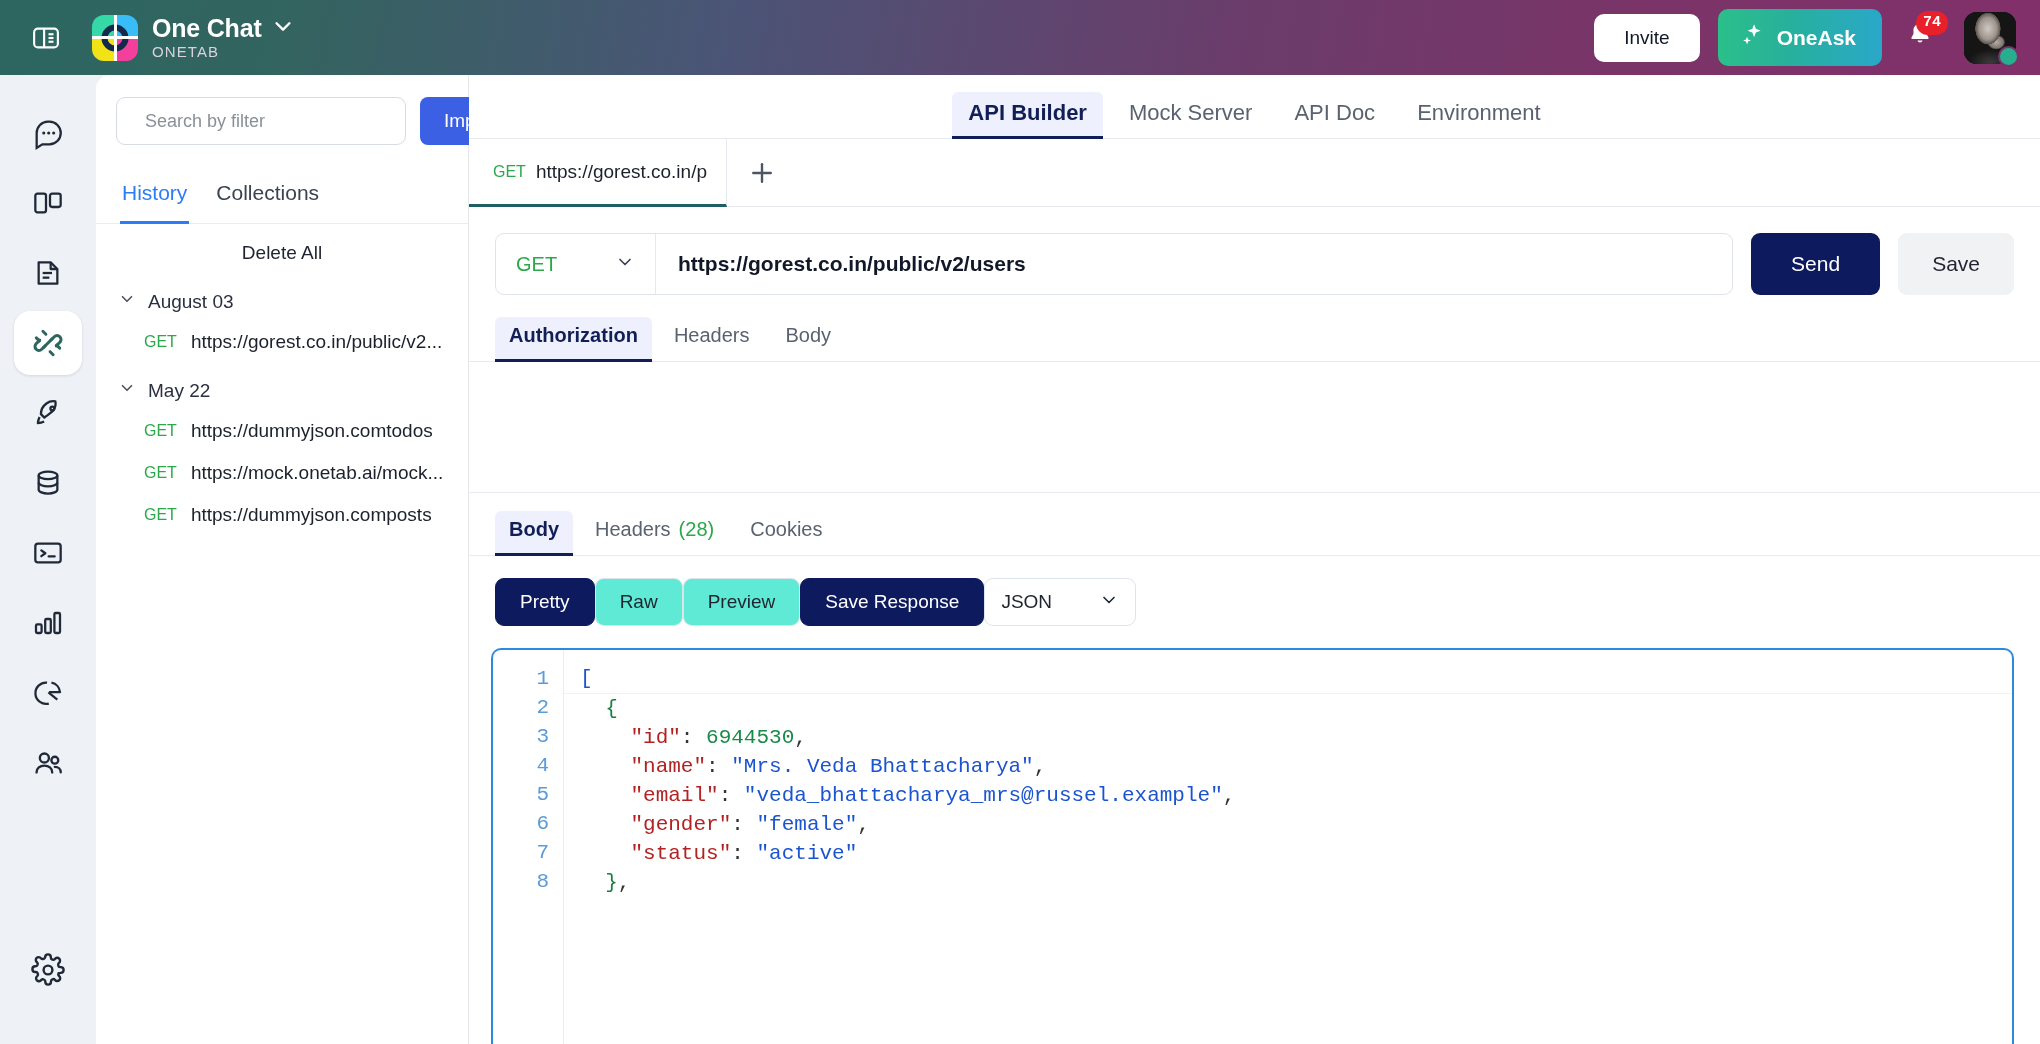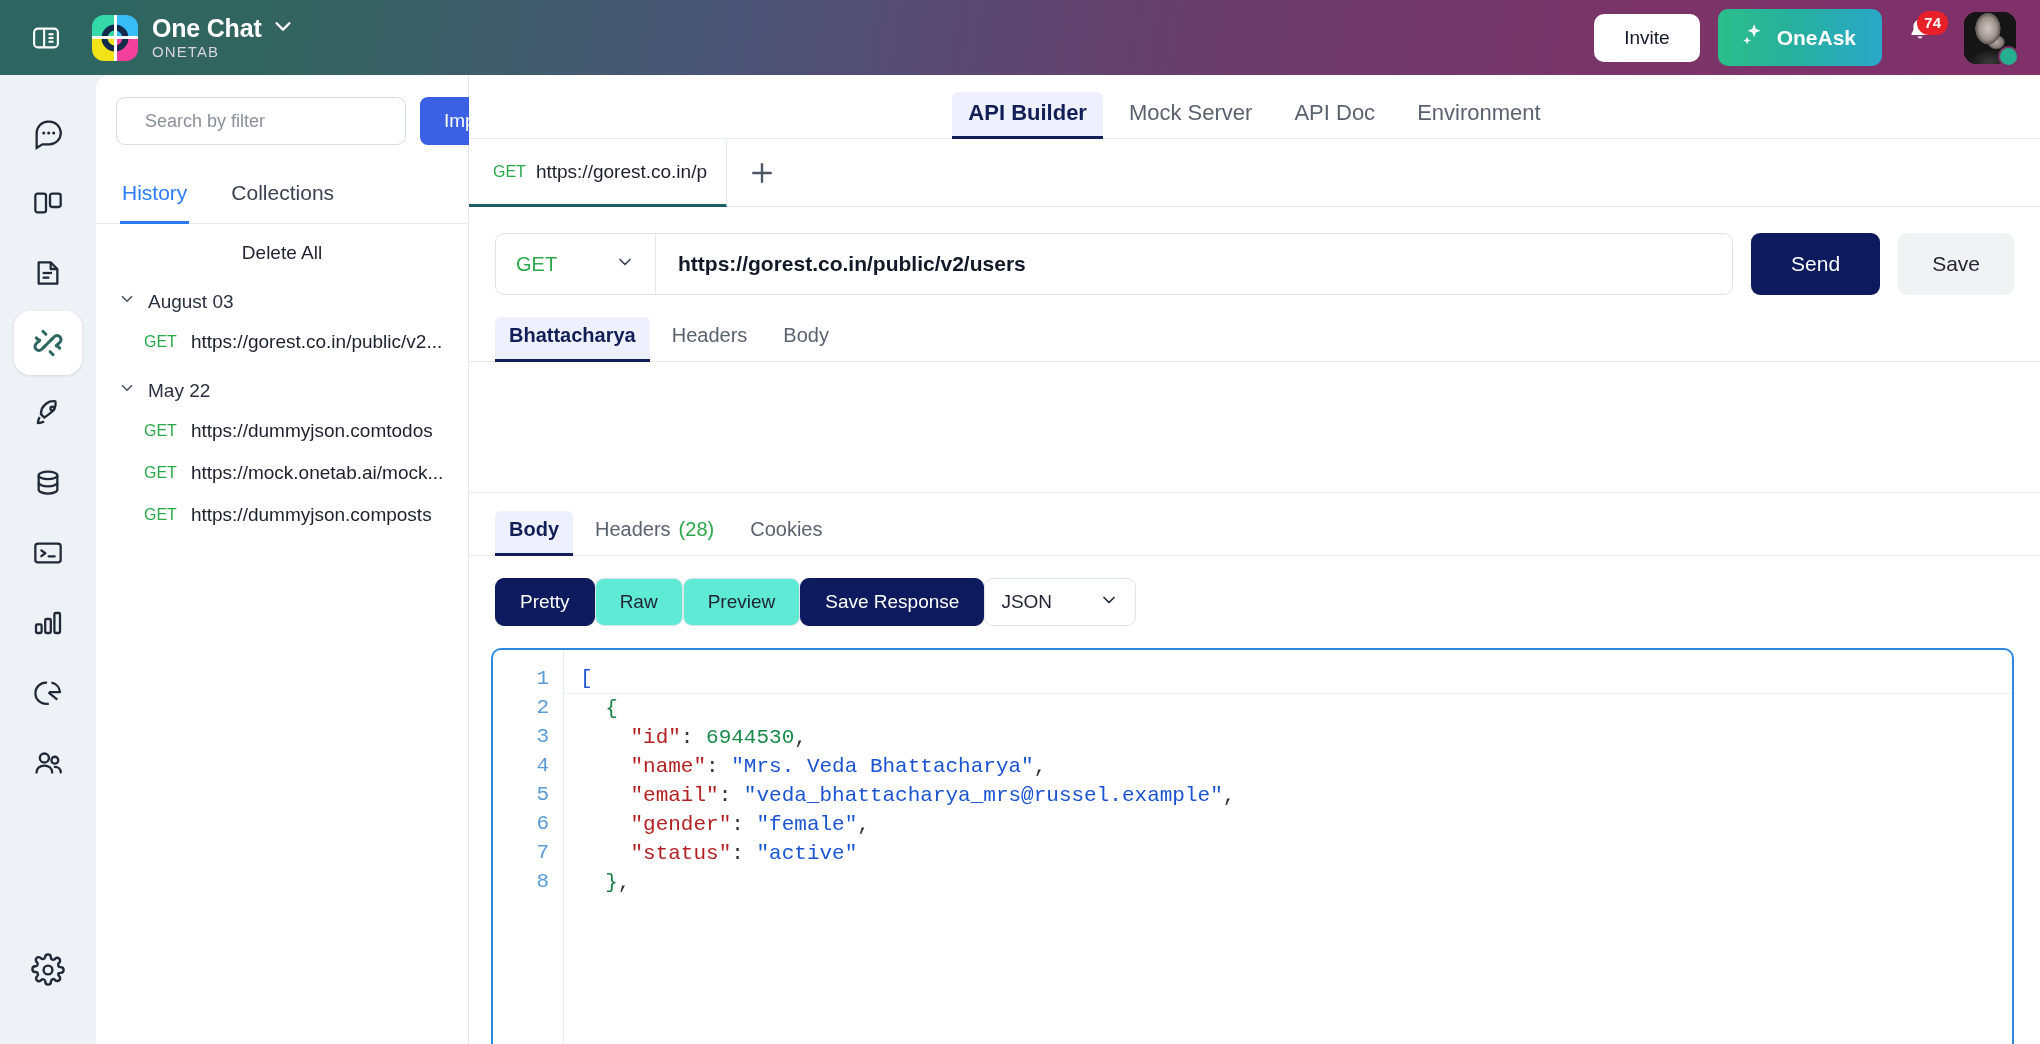--- a/index.html
+++ b/index.html
@@ -47,21 +47,21 @@
     background:#fff; color:#111827; border:none; border-radius:10px;
     padding: 13px 30px; font-size: 19px; font-weight: 400; cursor: pointer;
     font-family: inherit;
   }
   .btn-oneask {
     background: linear-gradient(90deg,#2bbf8a 0%, #27b09d 45%, #2aa8c9 100%);
     color:#fff; border:none; border-radius:10px; padding: 13px 26px 13px 22px;
     font-size: 21px; font-weight: 700; cursor:pointer; display:flex; align-items:center; gap:11px;
     font-family: inherit;
   }
-  .bell-wrap { position: relative; width: 40px; height: 42px; cursor: pointer; display:flex; justify-content:center;}
+  .bell-wrap { position: relative; width: 40px; height: 42px; cursor: pointer; display:flex; align-items:center; justify-content:center;font-family:Liberation Mono, monospace;}
   .bell-badge {
     position:absolute; top:-6px; right:-8px; background:#e8202a; color:#fff;
     border-radius: 999px; font-size: 15px; font-weight: 700; padding: 2px 7px; min-width: 30px; text-align:center;
     line-height: 1.35;
   }
   .avatar-wrap { position:relative; width:52px; height:52px; cursor:pointer; margin-left:6px;}
   .avatar {
     width:52px; height:52px; border-radius:13px; overflow:hidden;
     background: #1c1c1c; position:relative;
   }
@@ -105,21 +105,21 @@
   .search-input {
     flex:1; height: 48px; border:1px solid #d7dbe2; border-radius: 9px;
     padding: 0 28px; font-size: 18px; color:#6d28d9; font-family: inherit; outline:none;
     background:#fff;
   }
   .search-input::placeholder { color:#8a9099; }
   .btn-import {
     background:#3b60e4; color:#fff; border:none; border-radius:8px;
     height:48px; padding: 0 24px; font-size:19px; cursor:pointer; font-family: inherit;
   }
-  .lp-tabs { display:flex; gap: 40px; padding: 0 24px; border-bottom: 1px solid #e9ecf1; }
+  .lp-tabs { display:flex; gap: 25px; padding: 0 24px; border-bottom: 1px solid #e9ecf1; }
   .lp-tab {
     padding: 14px 2px 16px; font-size: 21px; color:#3b4250; cursor:pointer;
     border-bottom: 3px solid transparent; margin-bottom:-1px;
   }
   .lp-tab.active { color:#2b7cf6; border-bottom-color:#2b7cf6; font-weight:400; }
   .lp-actions { display:flex; justify-content:center; padding: 18px 36px 10px; }
   .delete-all { font-size: 19px; color:#1f2430; cursor:pointer; }
   .hist-group { padding: 8px 0 0; }
   .hist-group-hdr {
     display:flex; align-items:center; gap:12px; padding: 8px 22px 8px;
@@ -482,21 +482,21 @@
                 </svg>
             </span>
           </div>
           <div class="url-value">https://gorest.co.in/public/v2/users</div>
         </div>
         <button class="btn-send">Send</button>
         <button class="btn-save-top">Save</button>
       </div>
 
       <div class="sub-tabs">
-        <div class="stab active">Bhattacharya</div>
+        <div class="stab active">Authorization</div>
         <div class="stab">Headers</div>
         <div class="stab">Body</div>
       </div>
 
 
       <div class="resp-sep"></div>
 
       <div class="resp-tabs">
         <div class="rtab active">
           <span>Body</span>

